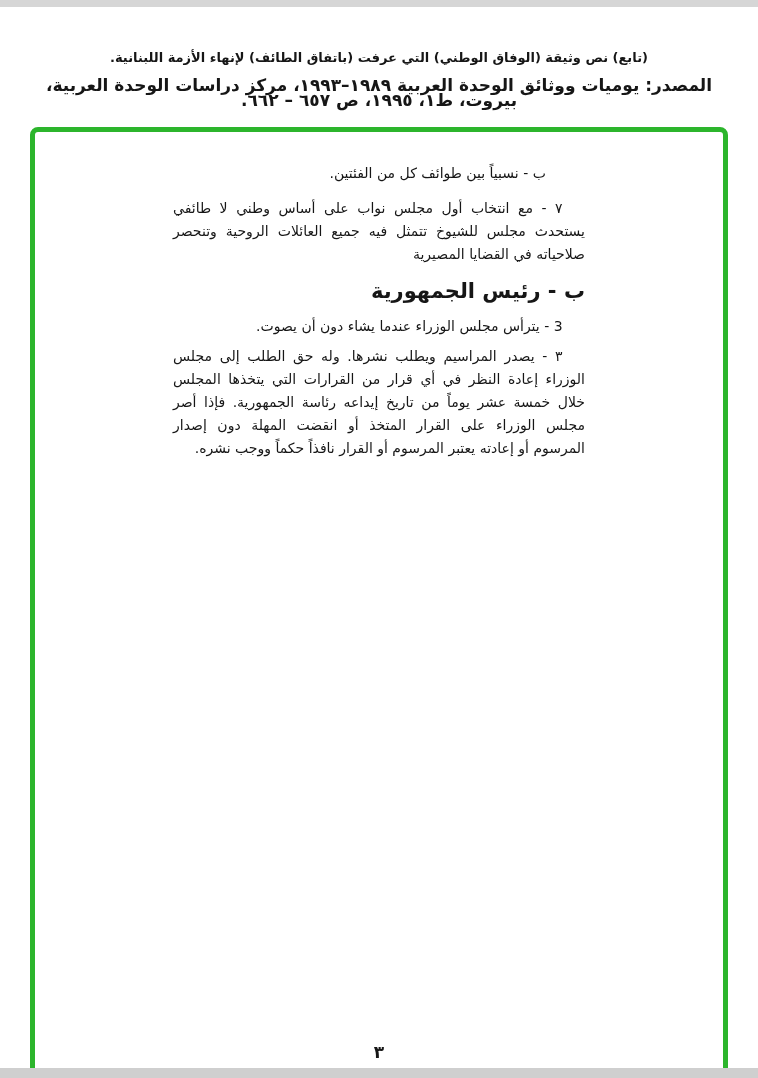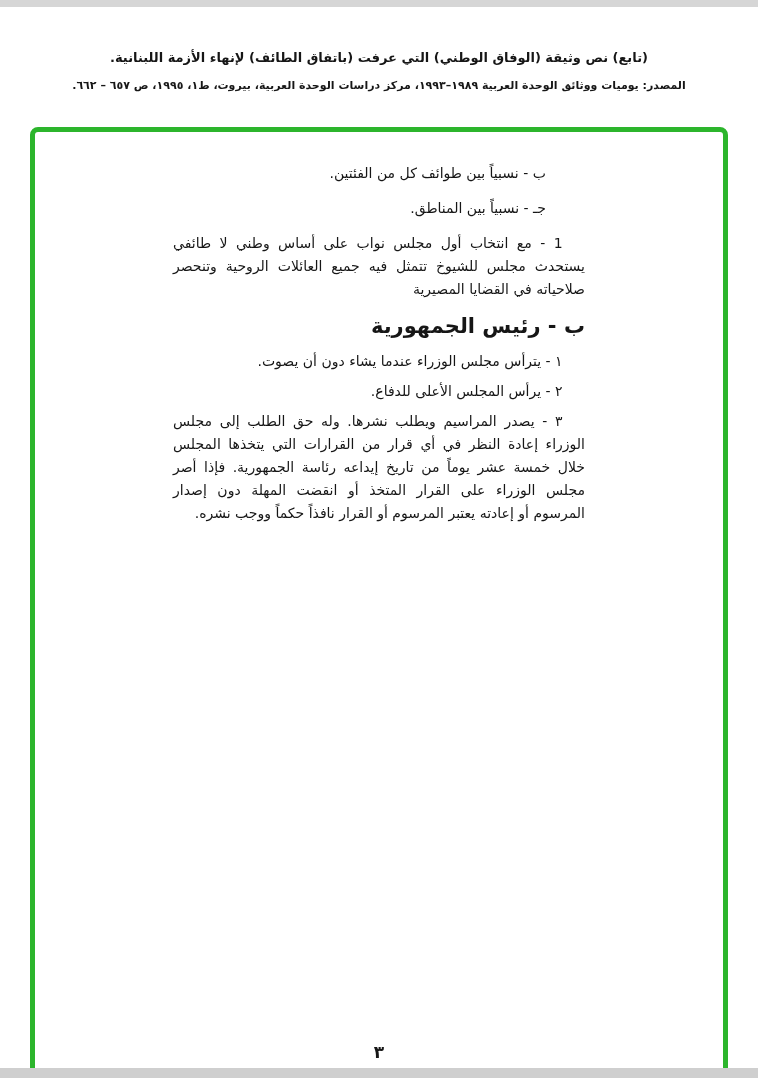--- a/index.html
+++ b/index.html
@@ -35,21 +35,21 @@
     direction: rtl;
   }
   .doc-title {
     font-weight: bold;
     font-size: 13px;
     line-height: 20px;
     padding: 0 36px;
   }
   .doc-source {
     font-weight: bold;
-    font-size: 11px;
+    font-size: 17px;
     line-height: 15px;
     margin-top: 10px;
     padding: 0 30px;
   }
   .green-frame {
     position: absolute;
     left: 30px;
     top: 127px;
     width: 698px;
     height: 1022px;
@@ -96,24 +96,22 @@
 <div class="scan-edge-top"></div>
 
 <header class="doc-header">
   <div class="doc-title">(تابع) نص وثيقة (الوفاق الوطني) التي عرفت (باتفاق الطائف) لإنهاء الأزمة اللبنانية.</div>
   <div class="doc-source">المصدر: يوميات ووثائق الوحدة العربية ١٩٨٩–١٩٩٣، مركز دراسات الوحدة العربية، بيروت، ط١، ١٩٩٥، ص ٦٥٧ – ٦٦٢.</div>
 </header>
 
 <div class="green-frame">
   <div class="text-col">
     <p class="short-item">ب - نسبياً بين طوائف كل من الفئتين.</p>
-    <p class="short-item">جـ - نسبياً بين المناطق.</p>
-    <p>1 - مع انتخاب أول مجلس نواب على أساس وطني لا طائفي يستحدث مجلس للشيوخ تتمثل فيه جميع العائلات الروحية وتنحصر صلاحياته في القضايا المصيرية</p>
+    <p>٧ - مع انتخاب أول مجلس نواب على أساس وطني لا طائفي يستحدث مجلس للشيوخ تتمثل فيه جميع العائلات الروحية وتنحصر صلاحياته في القضايا المصيرية</p>
     <div class="section-heading">ب - رئيس الجمهورية</div>
-    <p>١ - يترأس مجلس الوزراء عندما يشاء دون أن يصوت.</p>
-    <p>٢ - يرأس المجلس الأعلى للدفاع.</p>
+    <p>3 - يترأس مجلس الوزراء عندما يشاء دون أن يصوت.</p>
     <p>٣ - يصدر المراسيم ويطلب نشرها. وله حق الطلب إلى مجلس الوزراء إعادة النظر في أي قرار من القرارات التي يتخذها المجلس خلال خمسة عشر يوماً من تاريخ إيداعه رئاسة الجمهورية. فإذا أصر مجلس الوزراء على القرار المتخذ أو انقضت المهلة دون إصدار المرسوم أو إعادته يعتبر المرسوم أو القرار نافذاً حكماً ووجب نشره.</p>
   </div>
 </div>
 
 <div class="page-number">٣</div>
 
 <div class="scan-edge-bottom"></div>
 
 </body></html>

